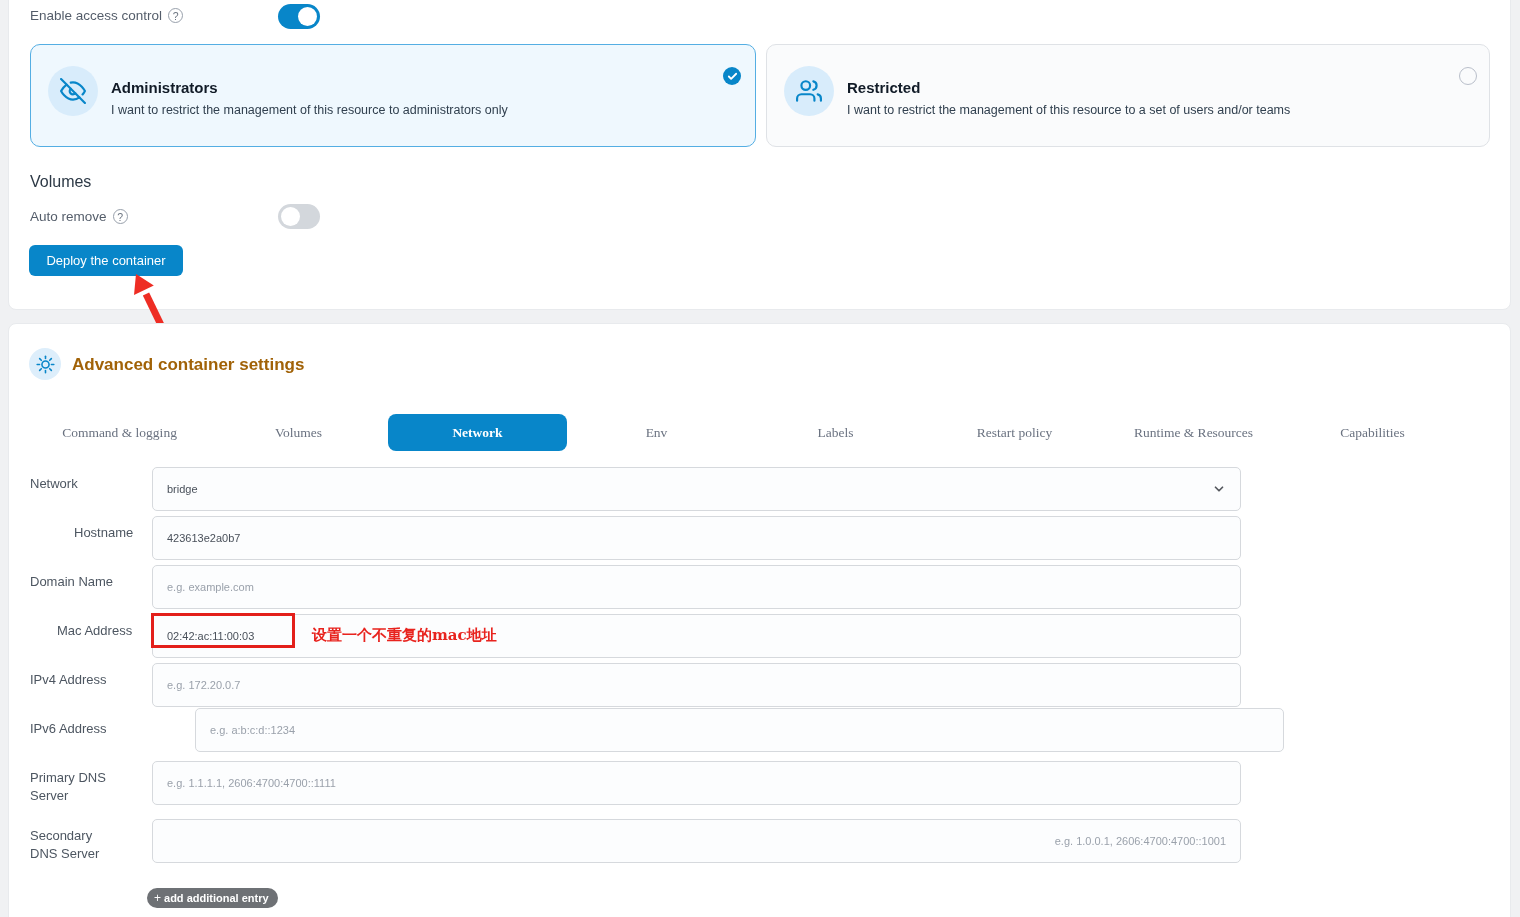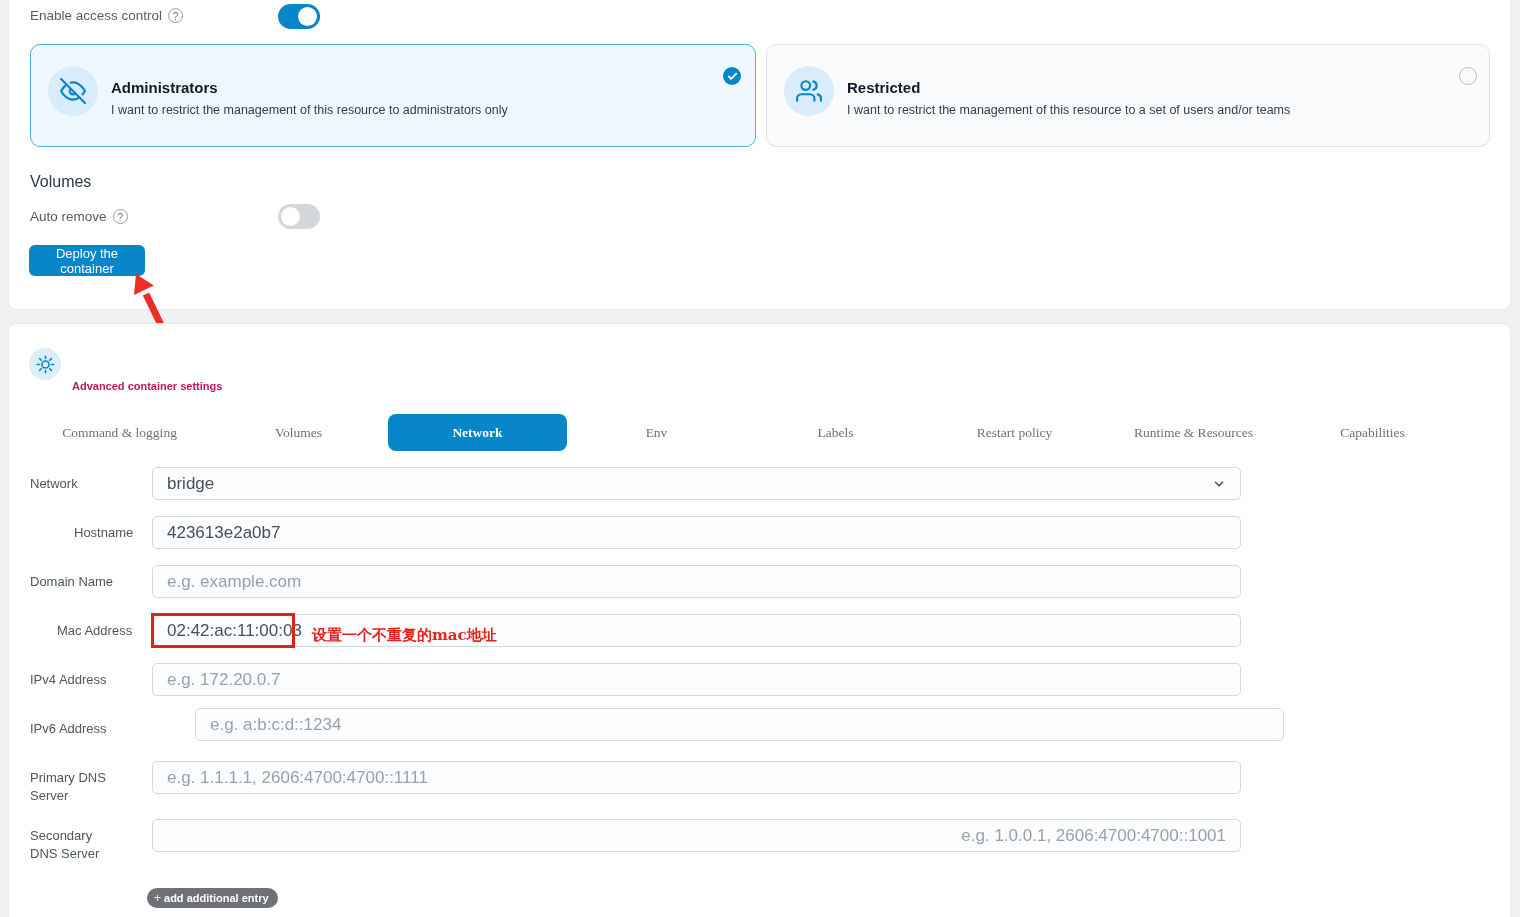--- a/index.html
+++ b/index.html
@@ -41,49 +41,49 @@
     position:absolute; left:692px; top:22px; width:18px; height:18px; border-radius:50%;
     background:#0886c9; display:flex; align-items:center; justify-content:center;
   }
   .opt-radio {
     position:absolute; left:692px; top:22px; width:18px; height:18px; border-radius:50%;
     border:1px solid #b9bfca; background:transparent;
   }
 
   .actions-heading { position:absolute; left:30px; top:173px; font-size:16px; font-weight:500; color:#2c3845; }
   .deploy-btn {
-    position:absolute; left:29px; top:245px; width:116px; height:31px;
+    position:absolute; left:29px; top:245px; width:154px; height:31px;
     background:#0886c9; color:#fff; font-size:13px; border:none; border-radius:6px;
     font-family:"Liberation Sans", sans-serif; cursor:pointer;
   }
 
   .annot { color:#e8231e; position:absolute; font-family:"DejaVu Serif", serif; font-weight:700; }
   .annot-deploy { left:185px; top:331px; font-size:15px; }
   .annot-mac { left:312px; top:626px; font-size:15px; }
   .arrow-svg { position:absolute; left:122px; top:268px; }
 
   .adv-icon-circle {
     position:absolute; left:29px; top:348px; width:32px; height:32px; border-radius:50%;
     background:#ddeefb; display:flex; align-items:center; justify-content:center;
   }
-  .adv-heading { position:absolute; left:72px; top:355px; font-size:11px; font-weight:600; color:#be185d;margin-top:25px; }
+  .adv-heading { position:absolute; left:72px; top:355px; font-size:17px; font-weight:600; color:#a16207; }
 
   .tabs { position:absolute; left:30px; top:414px; width:1432px; height:37px; display:flex;font-family:Liberation Serif, serif; }
   .tab {
     flex:1; display:flex; align-items:center; justify-content:center;
     font-size:13.5px; color:#6a7280; cursor:pointer; border-radius:8px;
   }
   .tab.active { background:#0886c9; color:#fff; font-weight:600; }
 
   .field-label { position:absolute; left:30px; width:112px; font-size:13px; color:#4d5661; line-height:18px; }
   .field-label.narrow { width:84px; }
   .fld {
-    position:absolute; left:152px; width:1089px; height:33px;
+    position:absolute; left:152px; width:1089px; height:44px;
     background:#fcfdfe; border:1px solid #d6d9dd; border-radius:5px;
-    font-family:"Liberation Sans", sans-serif; font-size:17px; color:#49505a;
+    font-family:"Liberation Sans", sans-serif; font-size:11px; color:#49505a;
     padding:0 14px; outline:none;
   }
   .fld::placeholder { color:#9aa1ab; opacity:1; }
   .select-box { display:flex; align-items:center; justify-content:space-between; cursor:pointer; }
   .mac-redbox {
     position:absolute; left:151px; top:613px; width:144px; height:35px;
     border:3px solid #e31f1a; pointer-events:none;
   }
   .add-entry-btn {
     position:absolute; left:147px; top:888px; height:20px;

